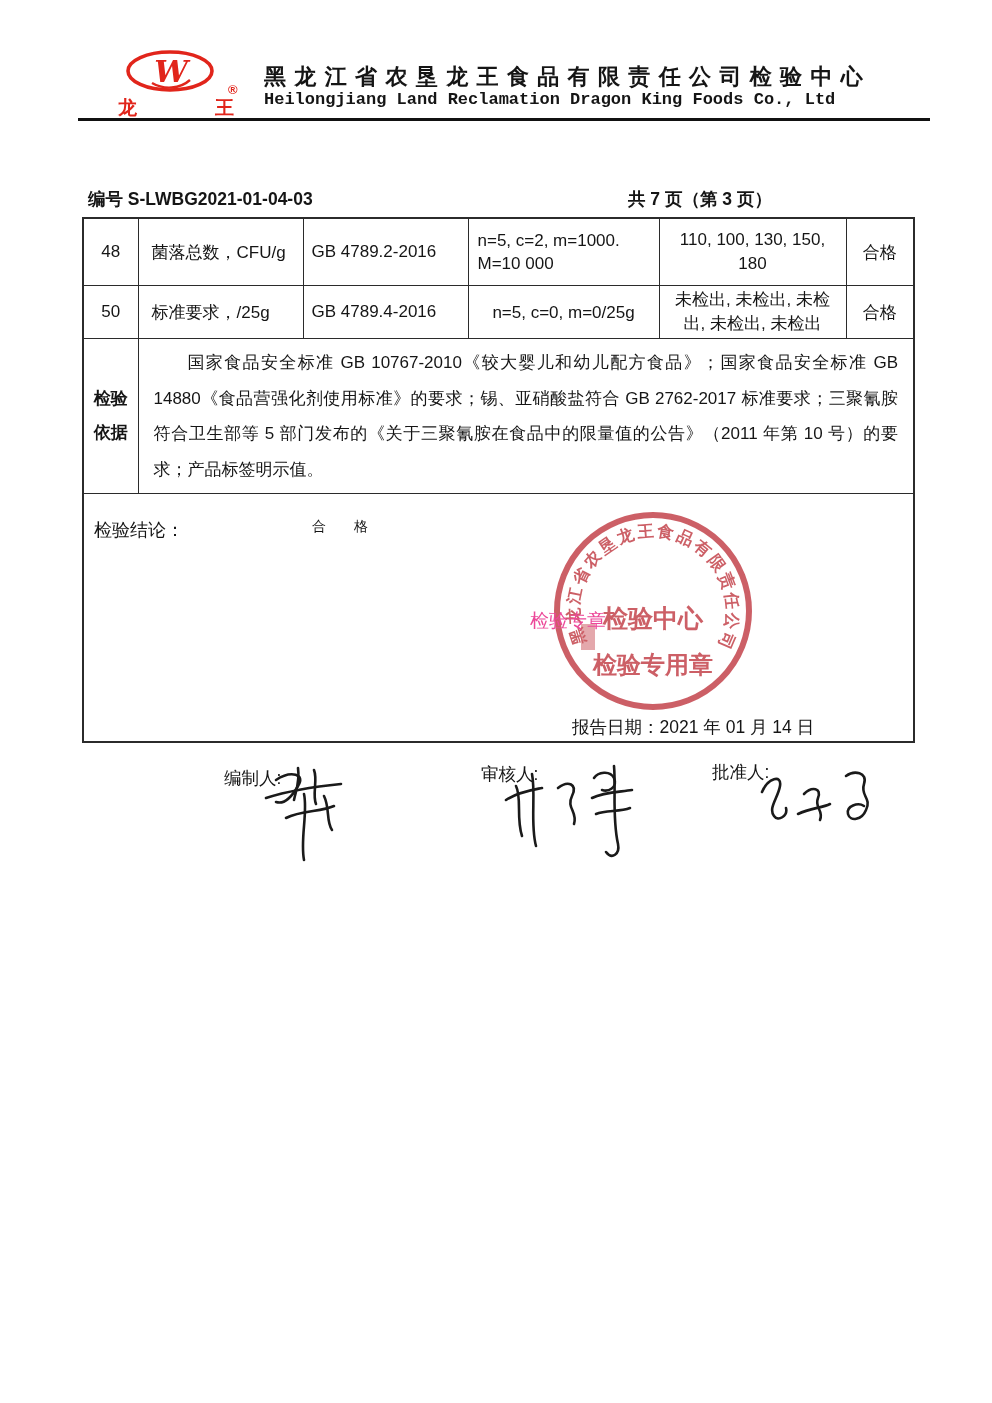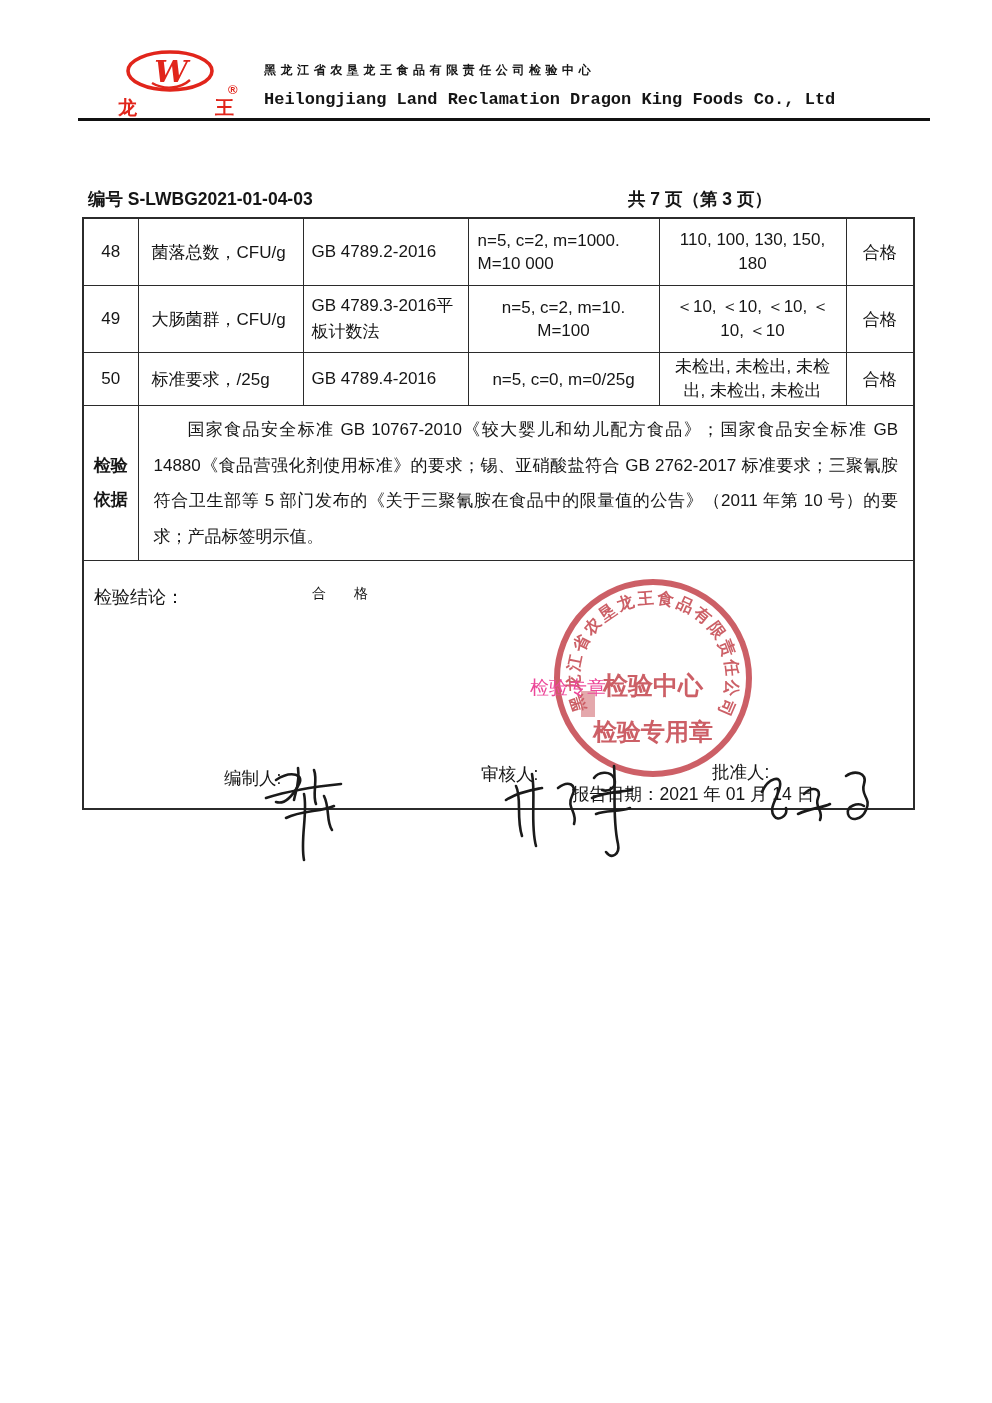--- a/index.html
+++ b/index.html
@@ -20,21 +20,21 @@
     position: absolute; left: 118px; top: 95px; width: 116px;
     display: flex; justify-content: space-between;
     font-size: 19px; font-weight: bold; color: #e1251b;
   }
   .reg-mark {
     position: absolute; left: 228px; top: 82px;
     font-size: 13px; color: #e1251b; font-weight: bold;
   }
   .company-zh {
     position: absolute; left: 264px; top: 62px;
-    font-size: 12px; font-weight: bold; letter-spacing: 0.38em;
+    font-size: 22px; font-weight: bold; letter-spacing: 0.38em;
     white-space: nowrap;
   }
   .company-en {
     position: absolute; left: 264px; top: 90px;
     font-family: "Liberation Mono", "DejaVu Sans Mono", monospace;
     font-size: 17px; font-weight: bold; white-space: nowrap;
   }
   .header-rule {
     position: absolute; left: 78px; top: 118px;
     width: 852px; height: 2.5px; background: #111;
@@ -133,28 +133,20 @@
       </colgroup>
       <tbody>
         <tr style="height:47px">
           <td class="c-no">48</td>
           <td class="c-item">菌落总数，CFU/g</td>
           <td class="c-meth">GB 4789.2-2016</td>
           <td class="c-req">n=5, c=2, m=1000. M=10 000</td>
           <td class="c-res">110, 100, 130, 150, 180</td>
           <td class="c-ok">合格</td>
         </tr>
-        <tr style="height:58px">
-          <td class="c-no">49</td>
-          <td class="c-item">大肠菌群，CFU/g</td>
-          <td class="c-meth">GB 4789.3-2016平板计数法</td>
-          <td class="c-req center">n=5, c=2, m=10. M=100</td>
-          <td class="c-res">＜10, ＜10, ＜10, ＜10, ＜10</td>
-          <td class="c-ok">合格</td>
-        </tr>
         <tr style="height:46px">
           <td class="c-no">50</td>
           <td class="c-item">标准要求，/25g</td>
           <td class="c-meth">GB 4789.4-2016</td>
           <td class="c-req center">n=5, c=0, m=0/25g</td>
           <td class="c-res">未检出, 未检出, 未检出, 未检出, 未检出</td>
           <td class="c-ok">合格</td>
         </tr>
         <tr style="height:142px">
           <td class="basis-label">

